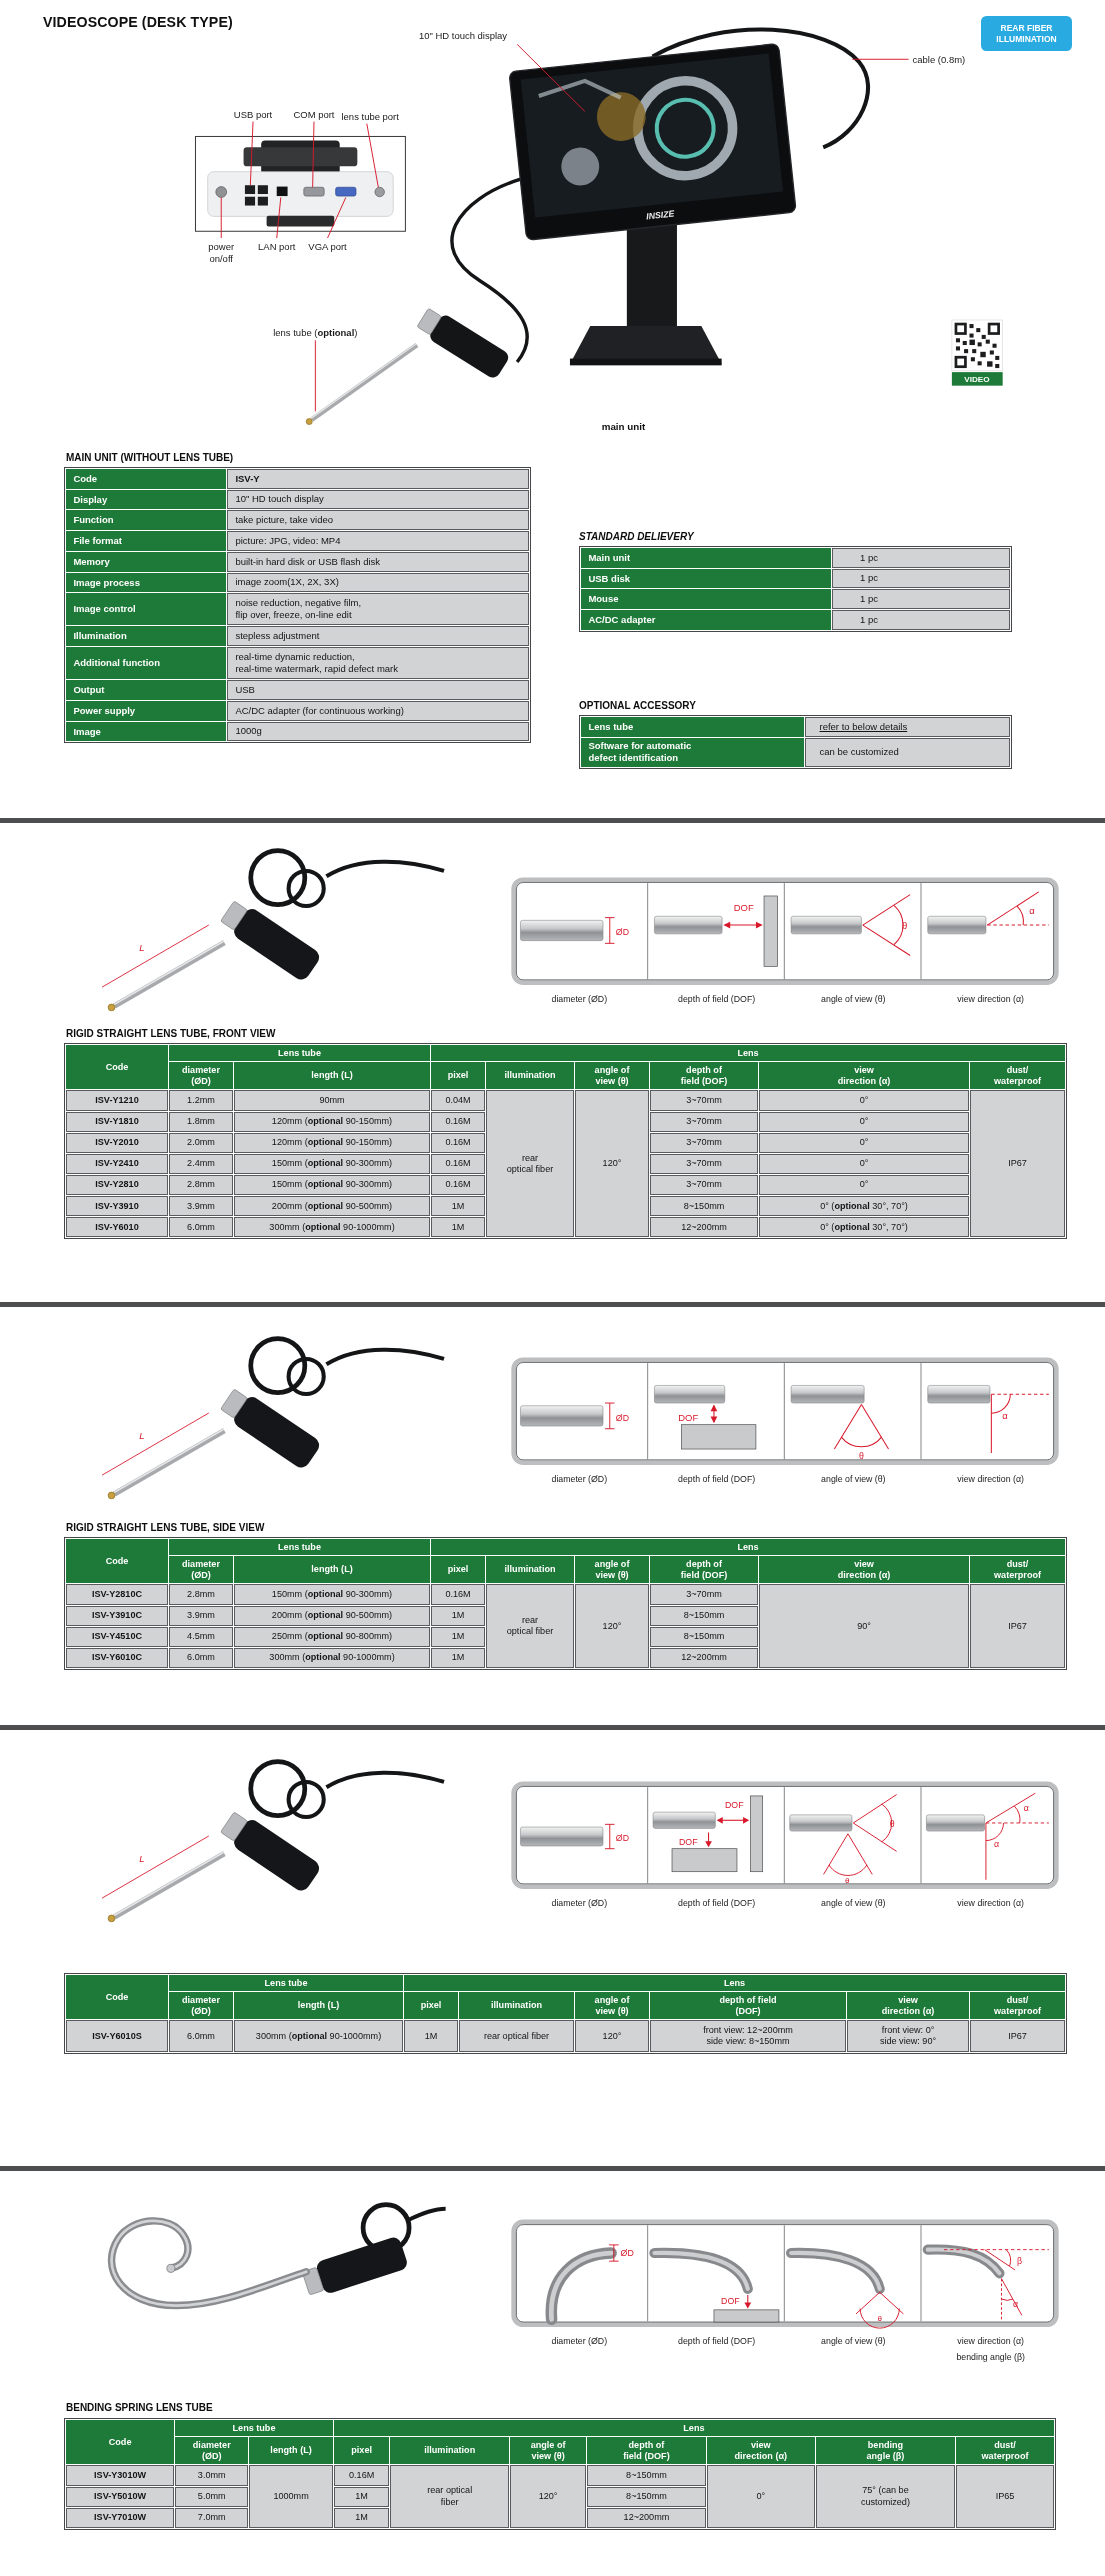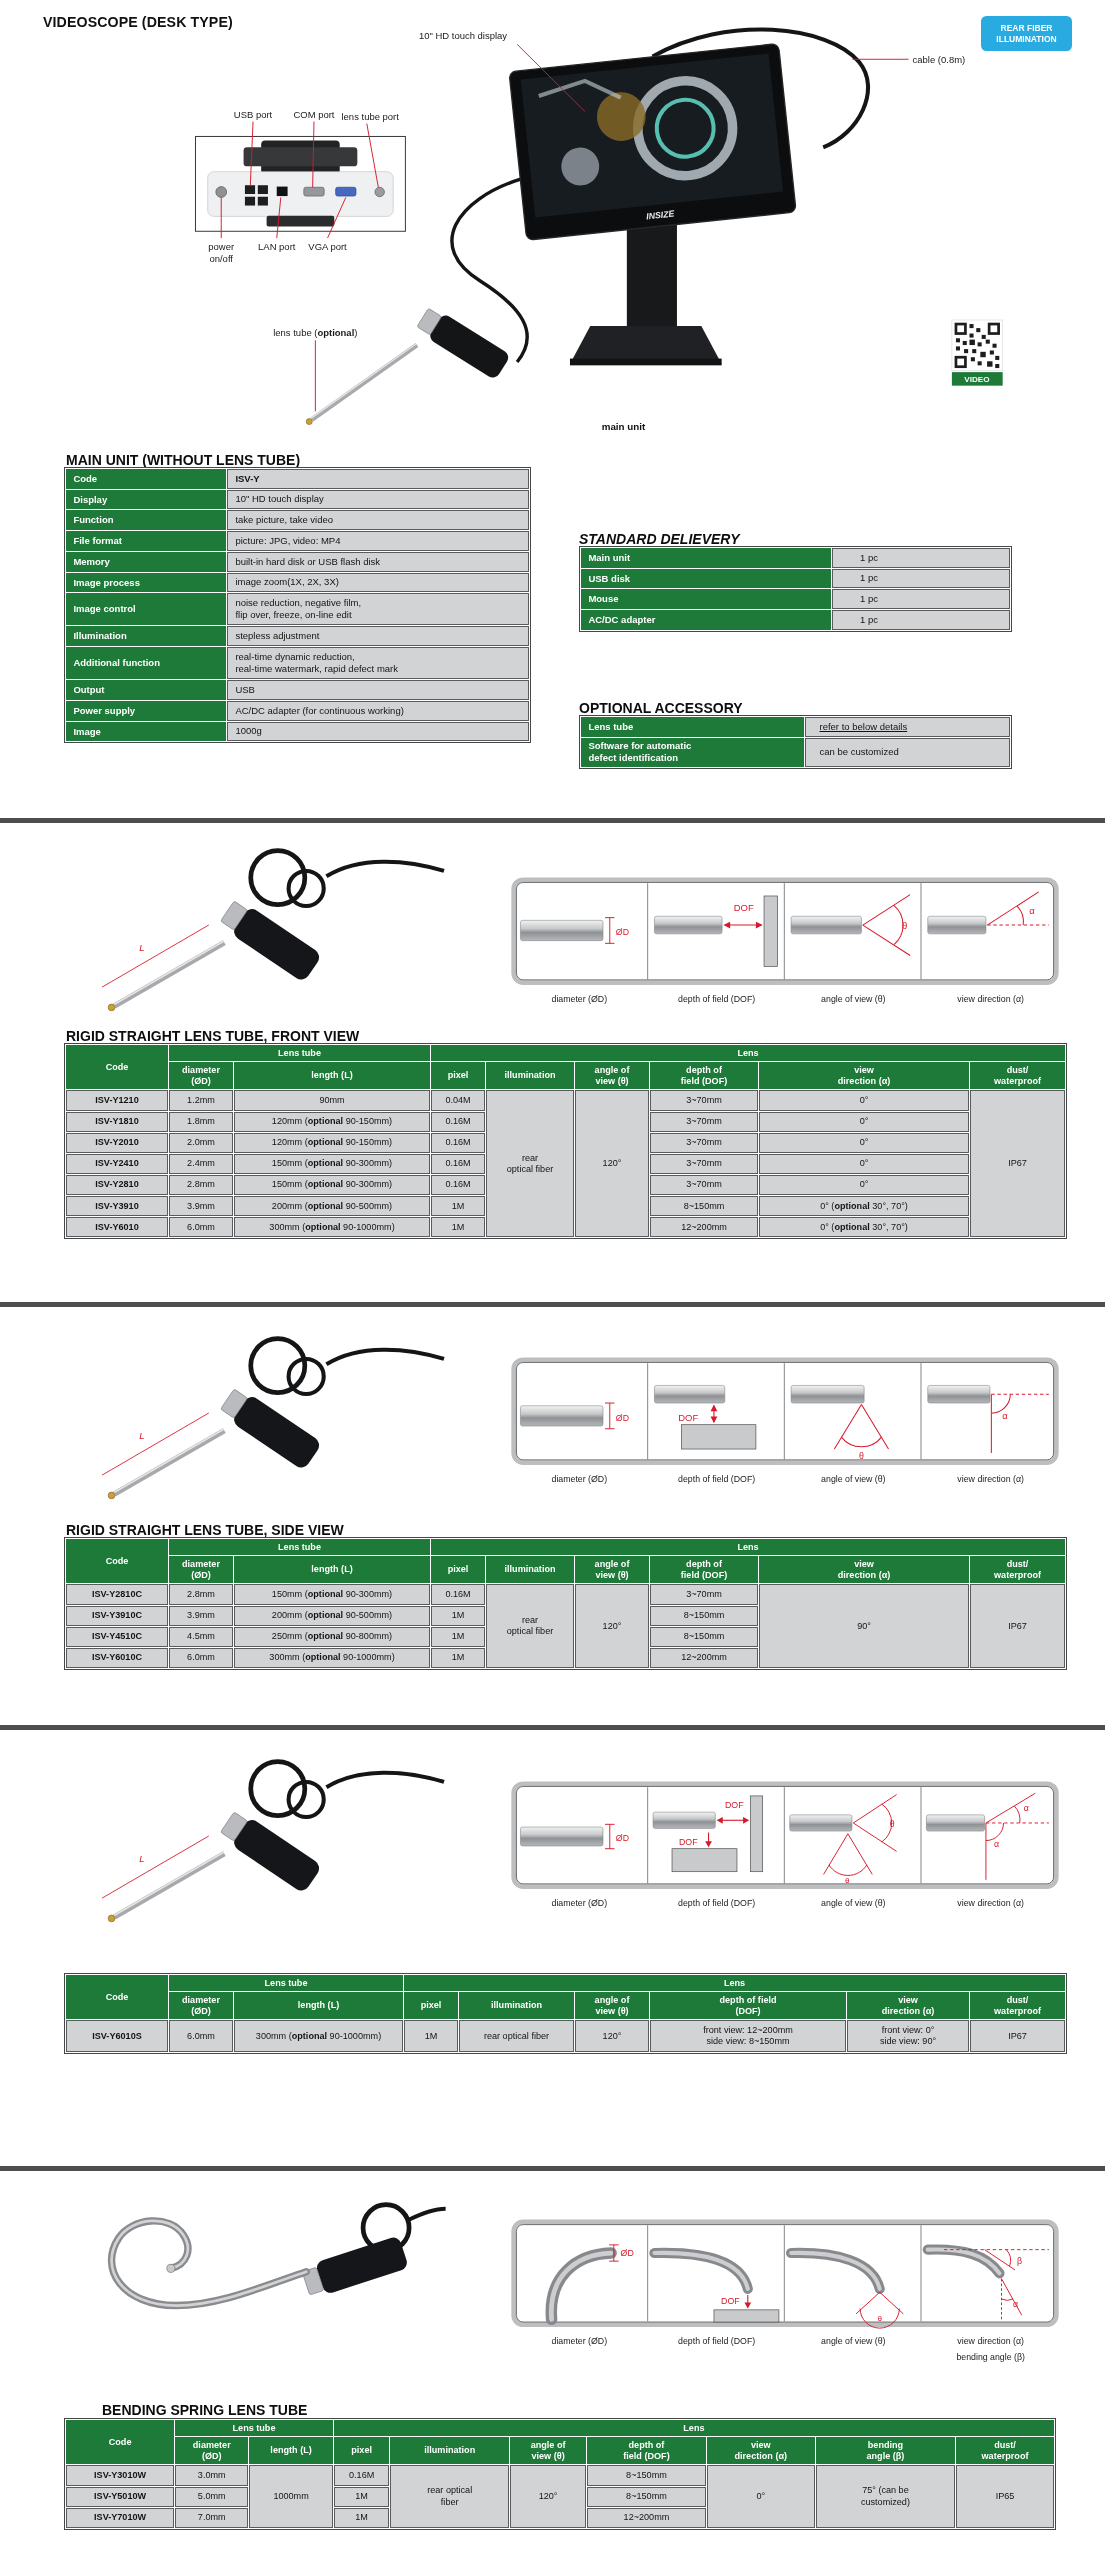--- a/index.html
+++ b/index.html
@@ -3,21 +3,21 @@
 <meta charset="utf-8">
 <style>
   html,body{margin:0;padding:0;background:#ffffff;}
   body{font-family:"Liberation Sans","DejaVu Sans",sans-serif;color:#1a1a1a;}
   #page{position:relative;width:1106px;height:2576px;background:#fff;overflow:hidden;}
   .abs{position:absolute;}
   .page-title{font-size:14.2px;font-weight:700;color:#111;letter-spacing:0.1px;}
   .badge{background:#29abe2;color:#fff;border-radius:5.4px;width:91px;height:35px;
          display:flex;flex-direction:column;align-items:center;justify-content:center;
          font-size:8.5px;font-weight:700;line-height:1.25;text-align:center;}
-  .sec-title{font-size:14px;font-weight:700;color:#0d0d0d;}
+  .sec-title{font-size:10px;font-weight:700;color:#0d0d0d;}
   .divider{left:0;width:1106px;height:4.7px;background:#4d4e50;}
   table.spec,table.lens{border-collapse:separate;border-spacing:1.4px;background:#fff;
         border:1.4px solid #454648;table-layout:fixed;}
   table.spec th{background:#1e7a38;color:#fff;text-align:left;padding:2.7px 7.4px;
         font-size:9.5px;font-weight:700;white-space:pre-line;line-height:1.25;vertical-align:middle;}
   table.spec td{background:#d2d3d5;color:#141414;padding:2.7px 7.4px;font-size:9.5px;
         border:0.7px solid #5a5b5e;white-space:pre-line;line-height:1.3;vertical-align:middle;}
   table.lens th{background:#1e7a38;color:#fff;text-align:center;vertical-align:middle;
         padding:2.7px 2.7px;font-size:9.1px;font-weight:700;white-space:pre-line;line-height:1.2;}
   table.lens td{background:#d2d3d5;color:#141414;text-align:center;vertical-align:middle;
@@ -739,21 +739,21 @@
       <path d="M 725,118 A 20 20 0 0 0 742,118"></path>
     </g>
     <text x="748" y="66" class="red" font-size="13">β</text>
     <text x="742" y="130" class="red" font-size="13">α</text>
     <text class="cap" x="101" y="184" text-anchor="middle">diameter (ØD)</text>
     <text class="cap" x="304" y="184" text-anchor="middle">depth of field (DOF)</text>
     <text class="cap" x="506" y="184" text-anchor="middle">angle of view (θ)</text>
     <text class="cap" x="709" y="184" text-anchor="middle">view direction (α)</text>
     <text class="cap" x="709" y="208" text-anchor="middle">bending angle (β)</text>
   </svg>
-  <div class="abs sec-title" style="left:66px;top:2402px;margin-left:36px;">BENDING SPRING LENS TUBE</div>
+  <div class="abs sec-title" style="left:66px;top:2402px;">BENDING SPRING LENS TUBE</div>
   <table class="abs lens" style="left:64px;top:2418px;width:992px;">
     <colgroup>
         <col style="width:105px">
         <col style="width:71px">
         <col style="width:81px">
         <col style="width:54px">
         <col style="width:115px">
         <col style="width:74px">
         <col style="width:115px">
         <col style="width:105px">

